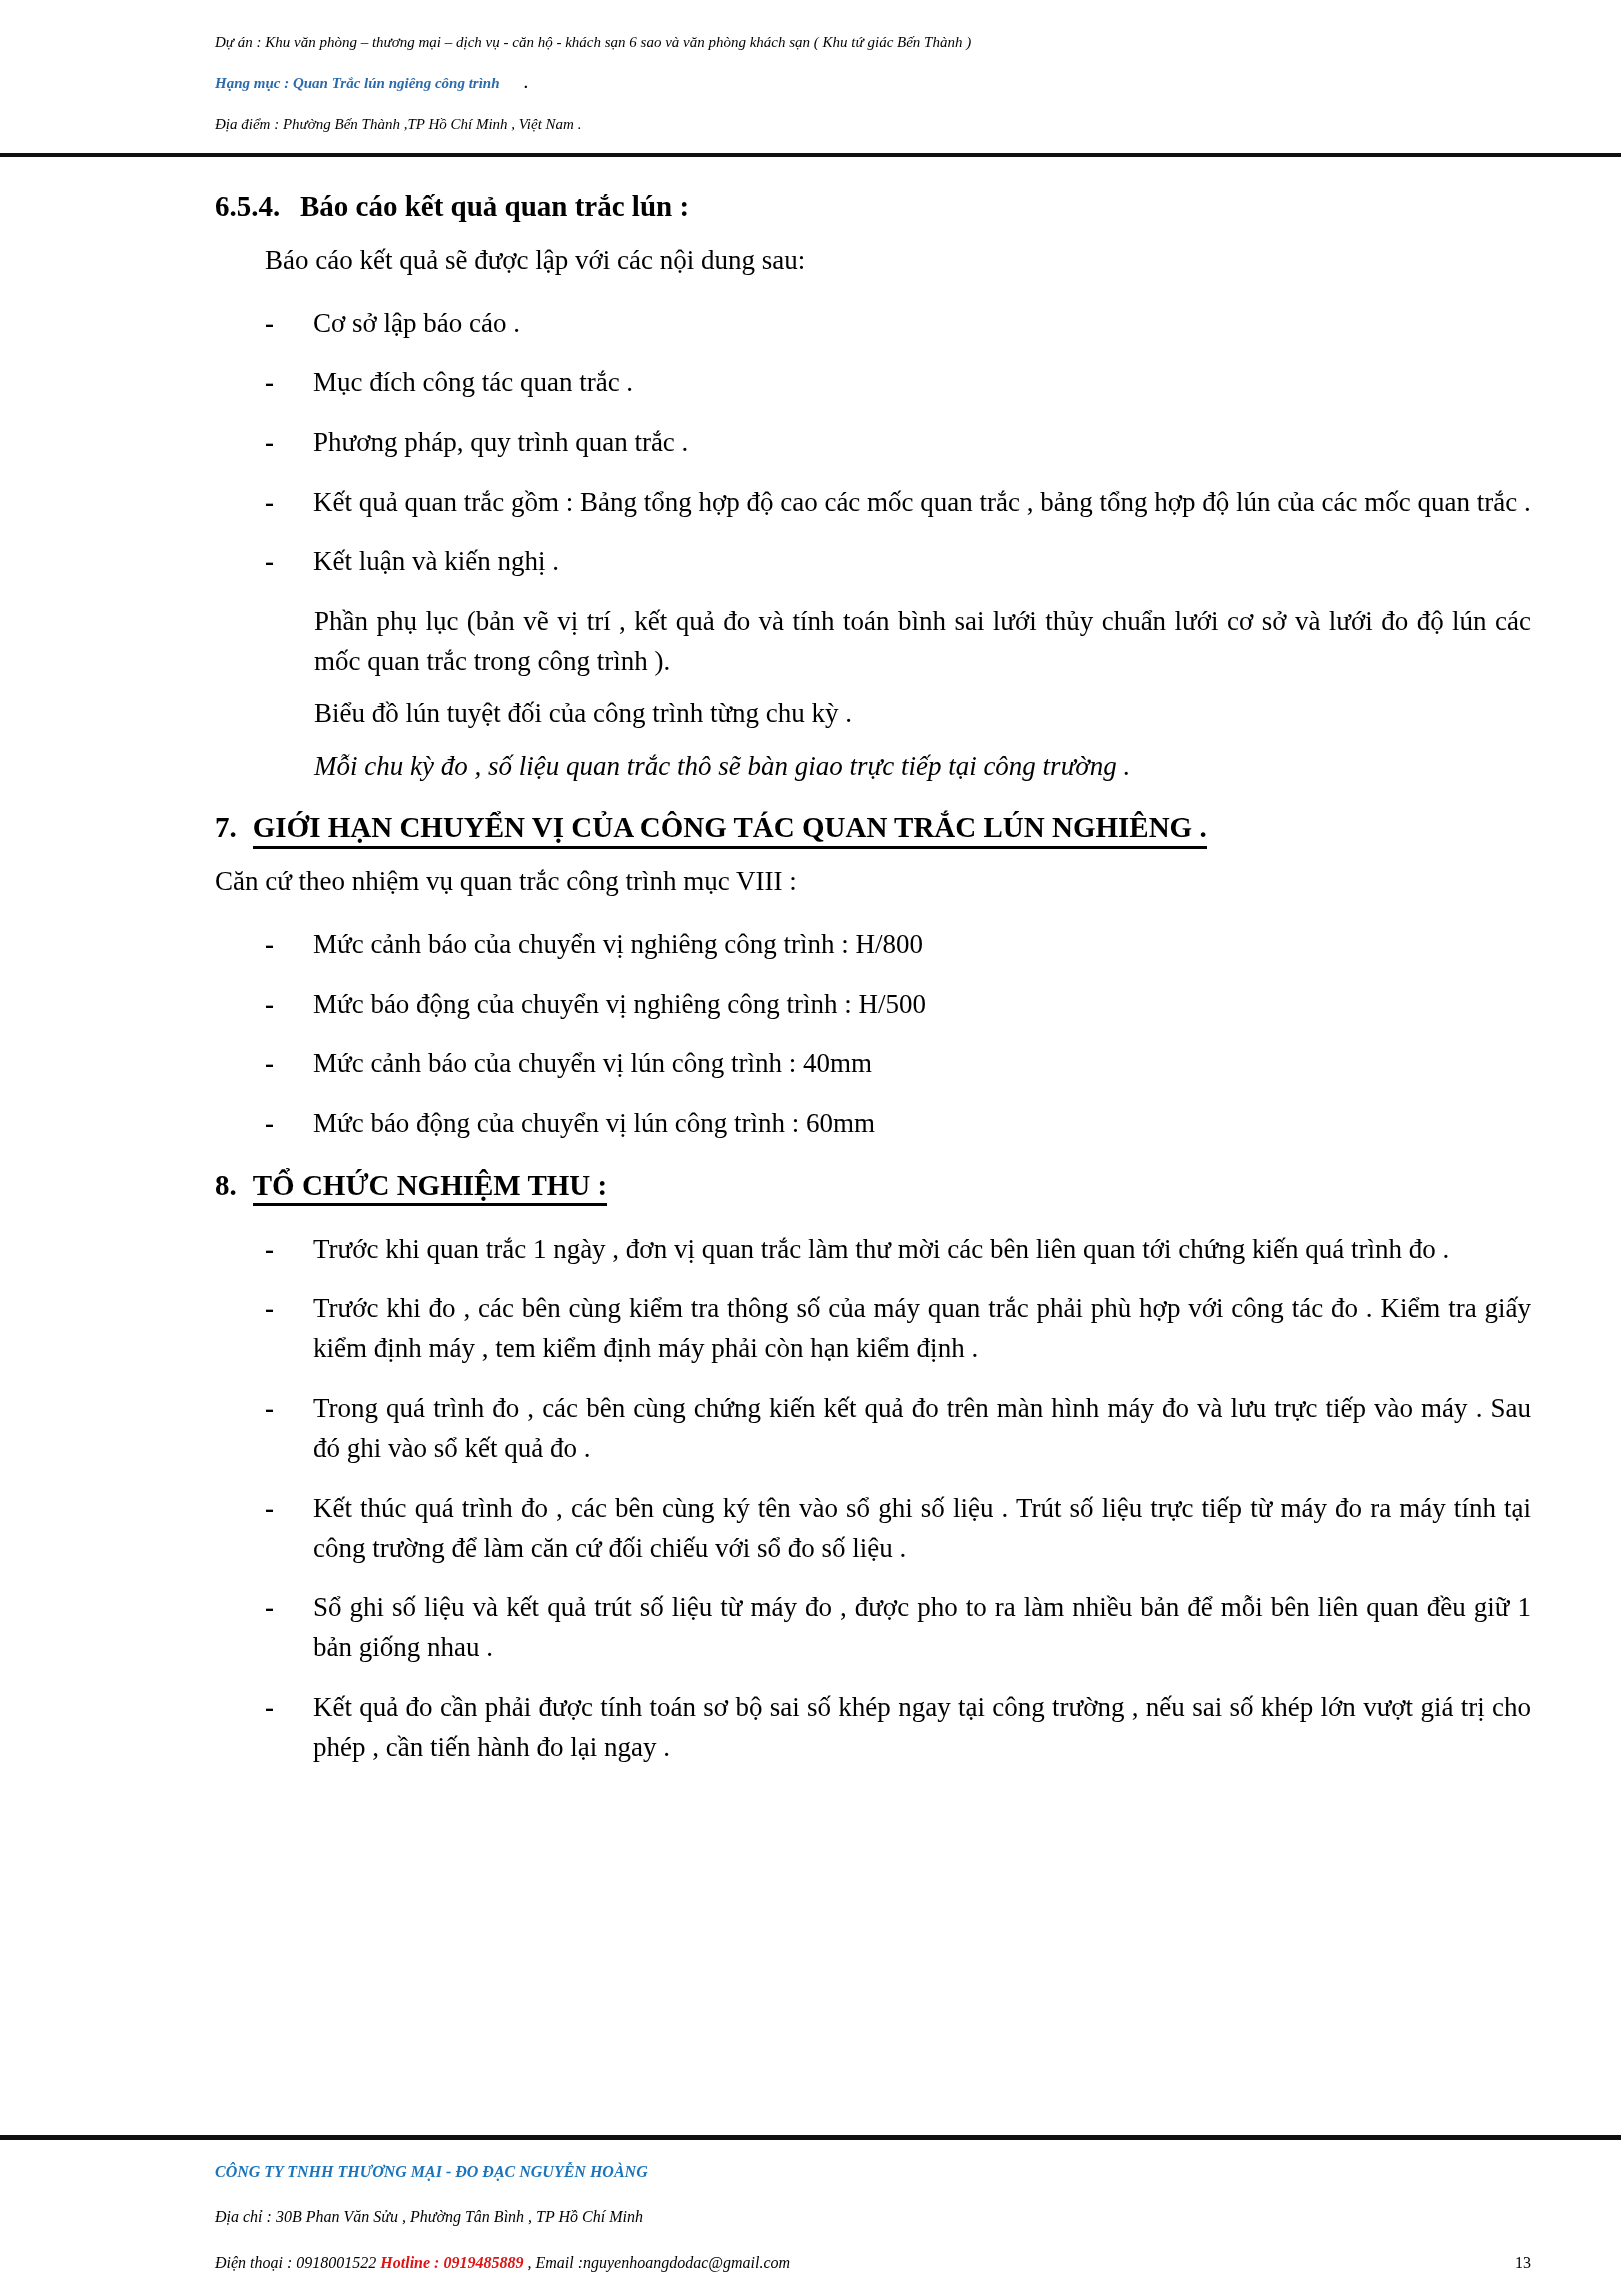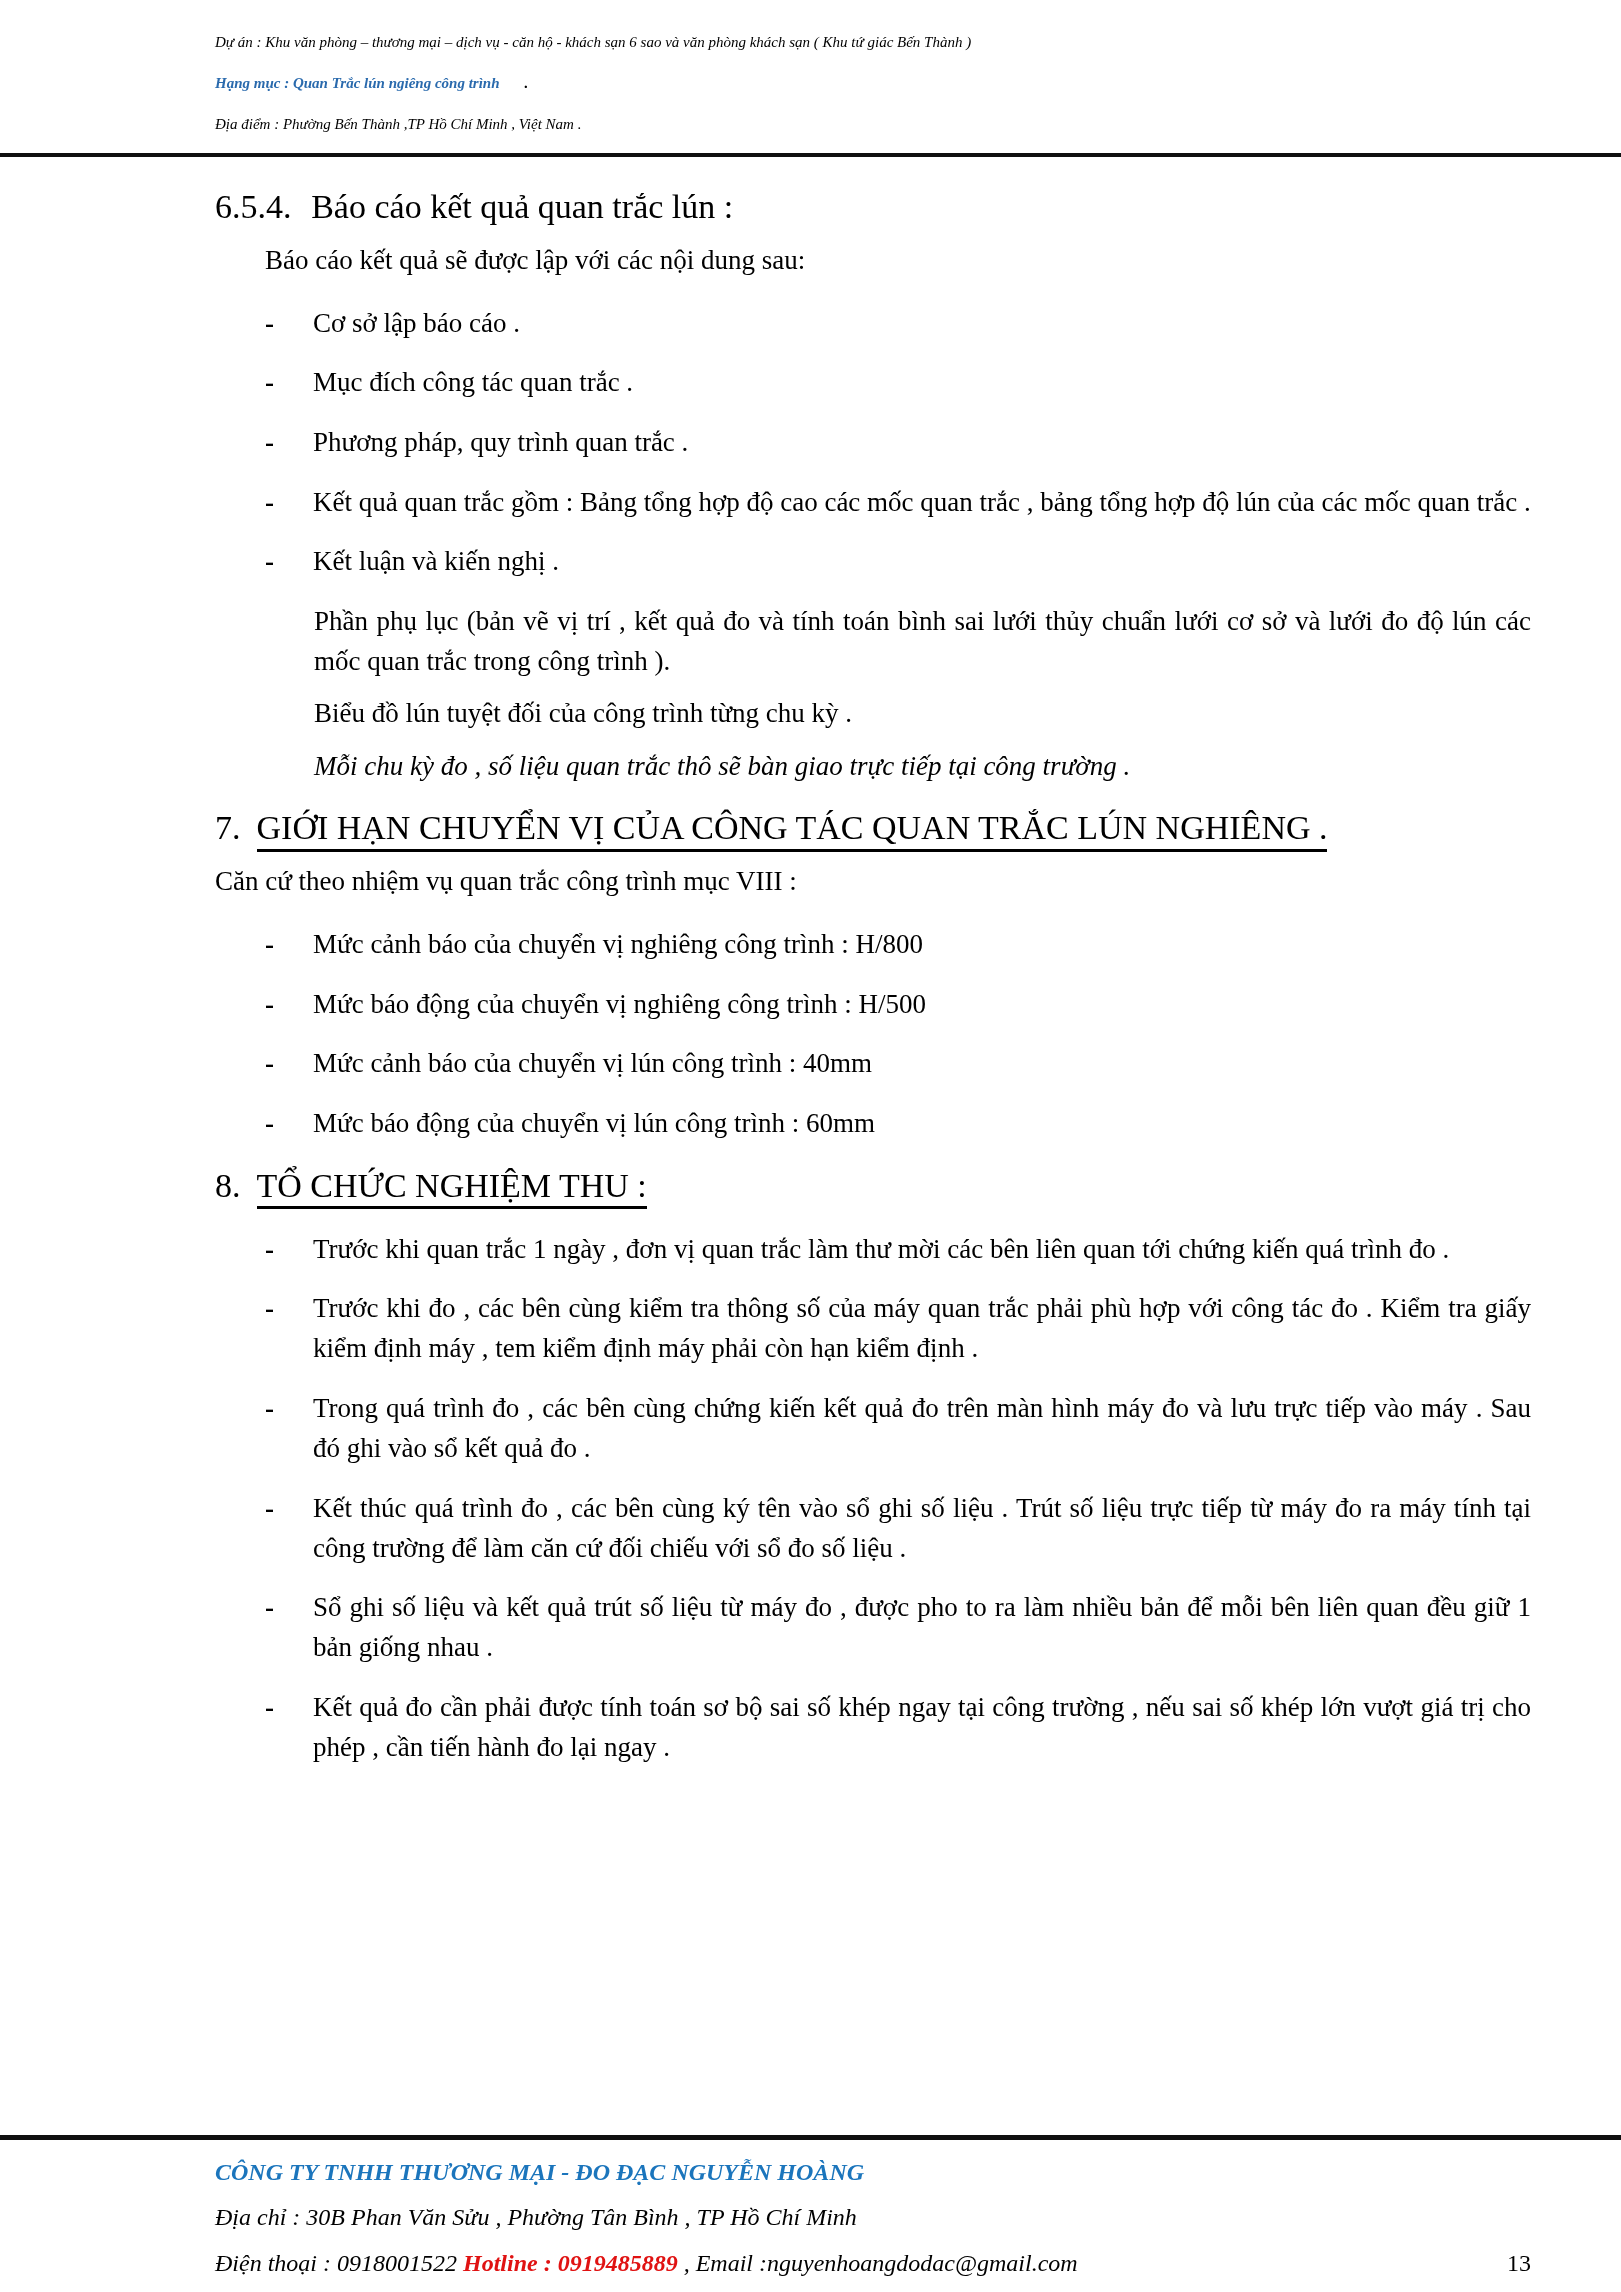--- a/index.html
+++ b/index.html
@@ -13,36 +13,36 @@
   }
   
   .doc-header{padding:21.5px 90px 0 215px;font-style:italic;font-size:15px;line-height:41px;}
   .doc-header .hline{white-space:nowrap;}
   .hline-item{color:var(--header-accent,#2a6aad);font-weight:bold;}
   .hline-item-suffix{color:#000;font-weight:bold;margin-left:25px;}
   .rule{height:4.5px;background:#101010;width:1621px;}
   .rule-top{margin-top:8px;}
   
   .doc-main{padding:29px 90px 0 215px;font-size:27px;line-height:40px;}
-  .sec-head{font-weight:normal;font-size:34px;line-height:41px;}
+  .sec-head{font-weight:bold;font-size:29px;line-height:41px;}
   .sec-head .sec-num{margin-right:16px;}
   .sec-head-654 .sec-num{margin-right:19.7px;}
   .sec-title-underline{border-bottom:3.6px solid #000;padding-bottom:2.7px;}
   .intro{margin-top:12.5px;}
   .intro-654{margin-left:50px;}
   .blist{margin-top:23px;}
   .bullet{display:flex;margin-left:50px;margin-bottom:19.7px;}
   .bullet .dash{flex:0 0 48px;font-weight:bold;}
   .bullet .btext{flex:1 1 auto;text-align:justify;}
   .para{margin-left:99px;margin-top:12.5px;text-align:justify;}
   .para-italic{font-style:italic;}
   .sec-head-spaced{margin-top:21.5px;}
   
   .doc-footer{position:absolute;left:0;top:2135px;width:1621px;}
-  .foot-body{padding:12.5px 90px 0 215px;font-style:italic;font-size:24px;line-height:40px;}
+  .foot-body{padding:12.5px 90px 0 215px;font-style:italic;font-size:16px;line-height:40px;}
   .company-line{color:var(--footer-accent,#1b75bc);font-weight:bold;margin-bottom:5.4px;}
   .address-line{margin-bottom:5.4px;}
   .phone-line{display:flex;justify-content:space-between;align-items:center;}
   .hotline{color:var(--hotline-red,#e01212);font-weight:bold;}
   .page-number{font-style:normal;color:#000;}
 </style>
 </head>
 <body>
 
 <div class="page">

